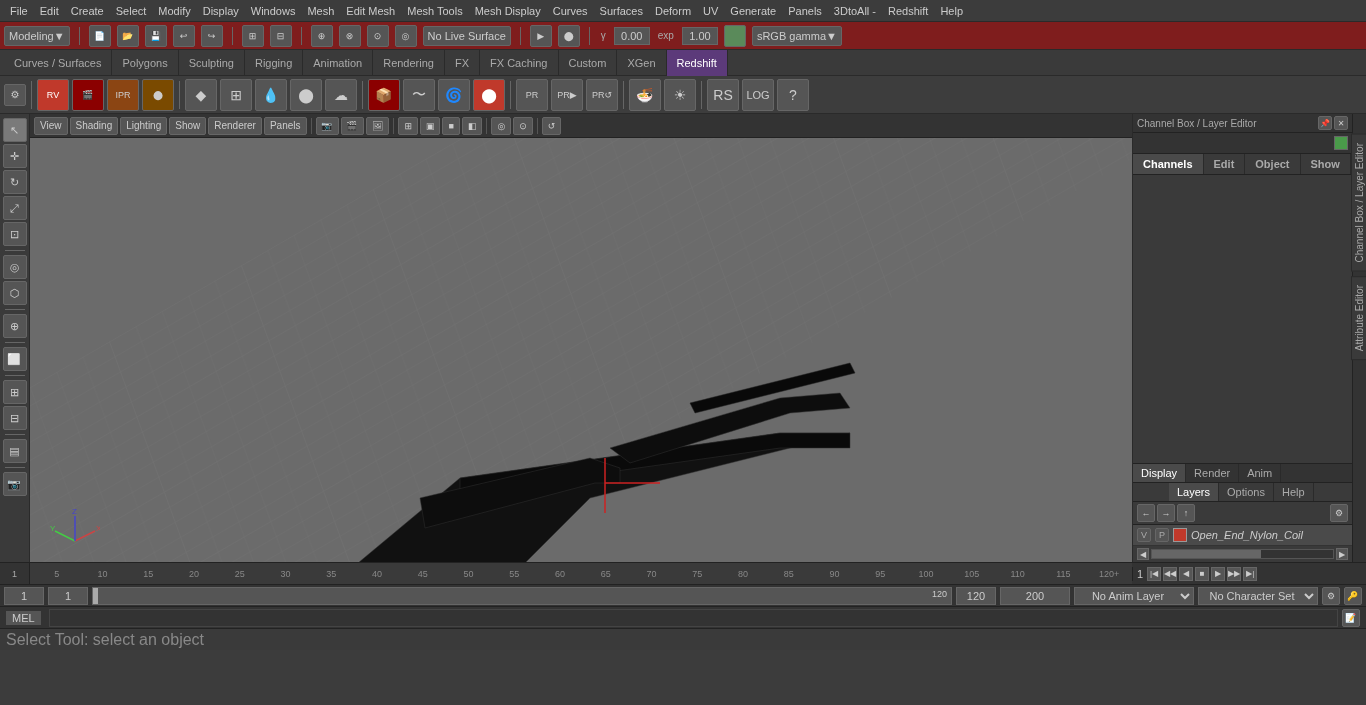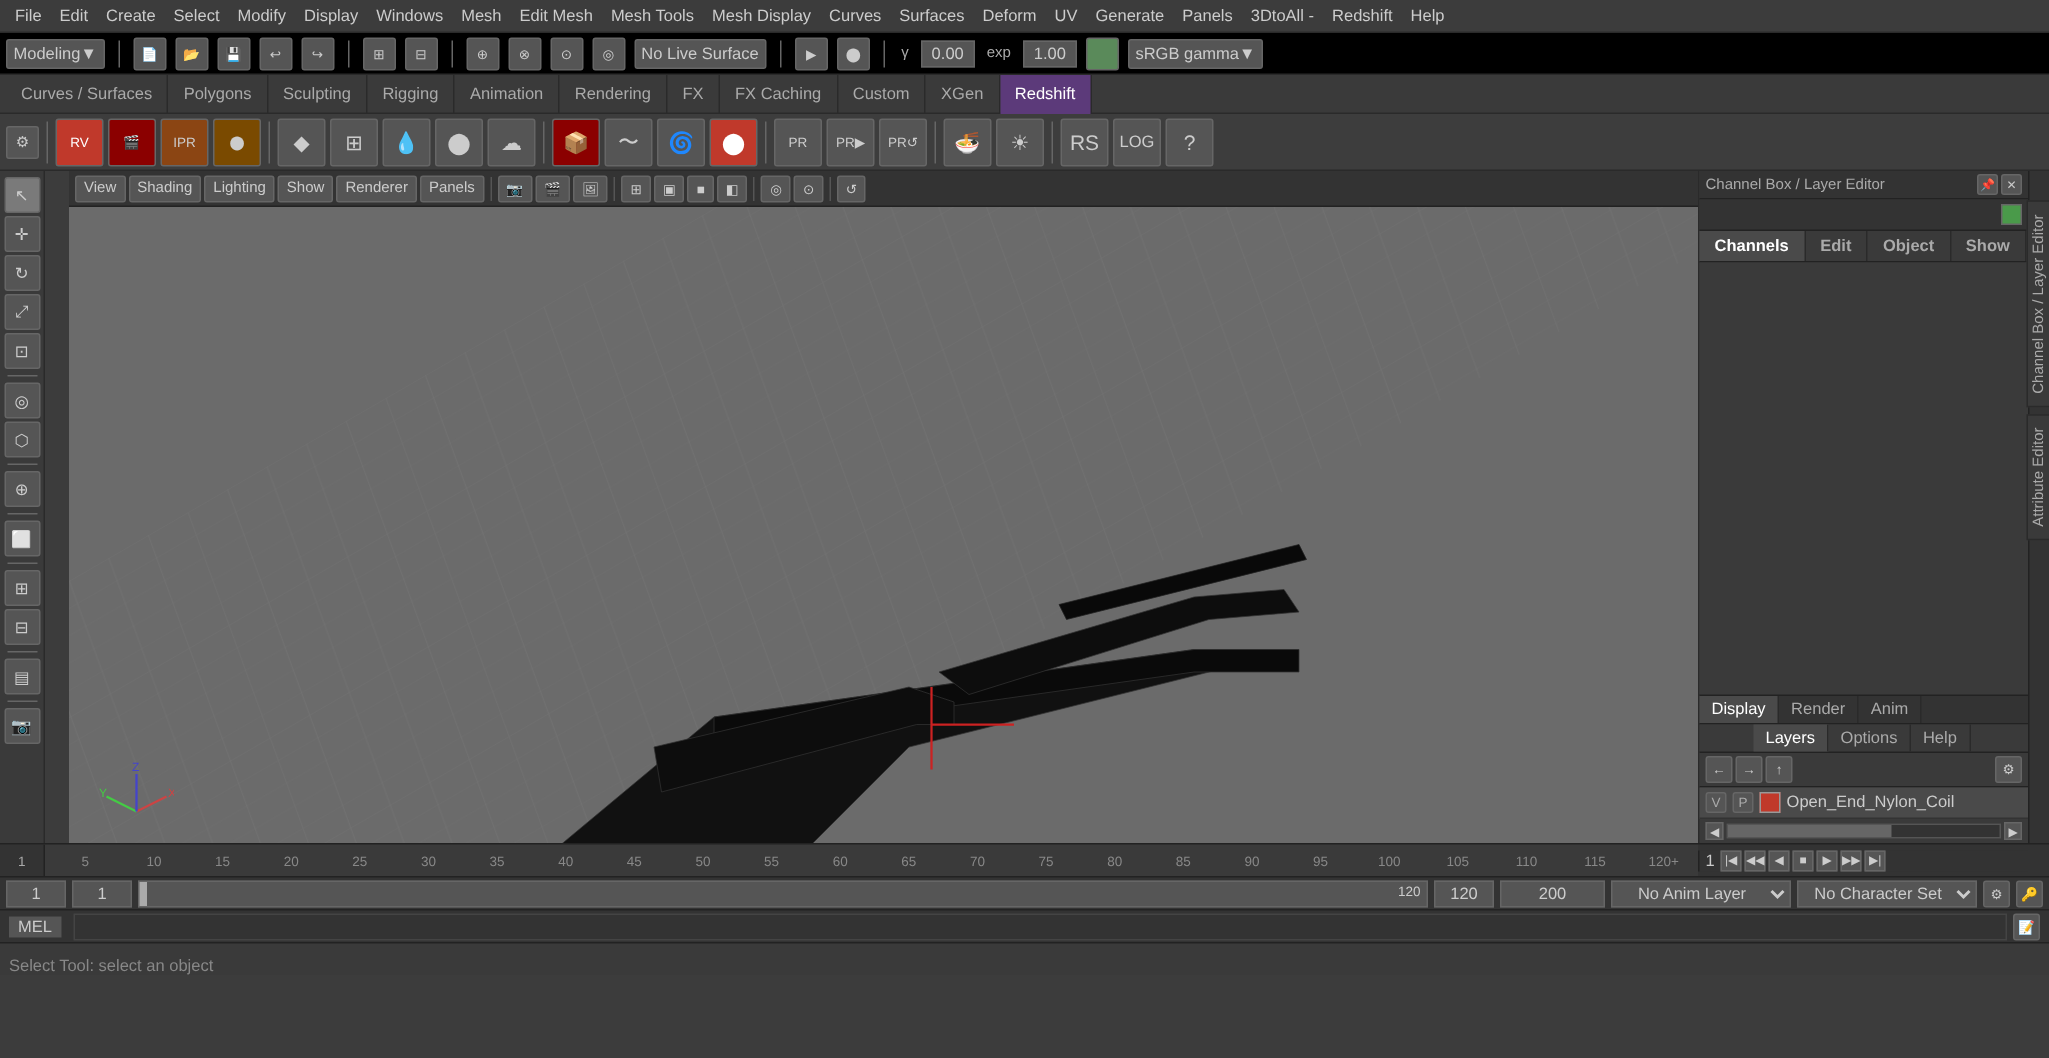--- a/index.html
+++ b/index.html
@@ -7,21 +7,21 @@
 
     
     #menu-bar {
       display: flex; align-items: center; background: #3c3c3c; height: 22px;
       padding: 0 4px; border-bottom: 1px solid #2a2a2a;
     }
     #menu-bar span { padding: 0 6px; cursor: pointer; color: #ccc; font-size: 11px; }
 
     
     #toolbar1 {
-      display: flex; align-items: center; background: #000000; height: 28px;
+      display: flex; align-items: center; background: #7f1d1d; height: 28px;
       padding: 0 4px; border-bottom: 1px solid #2a2a2a; gap: 6px;
     }
     .tb-sep { width: 1px; height: 18px; background: #666; margin: 0 3px; }
     .tb-btn {
       display: inline-flex; align-items: center; justify-content: center;
       width: 22px; height: 22px; background: #555; border: 1px solid #666;
       cursor: pointer; font-size: 9px; color: #ccc; border-radius: 2px;
     }
     .tb-dropdown {
       display: inline-flex; align-items: center; background: #555;
@@ -60,21 +60,21 @@
     .lt-btn {
       width: 24px; height: 24px; background: #555; border: 1px solid #666;
       display: flex; align-items: center; justify-content: center;
       cursor: pointer; font-size: 11px; color: #ccc; border-radius: 2px;
     }
     .lt-btn.active { background: #7a7a7a; }
     .lt-sep { width: 20px; height: 1px; background: #666; margin: 2px 0; }
 
     
     #viewport {
-      flex: 1; background: #6e6e6e; position: relative; overflow: hidden; margin-left: 16px;
+      flex: 1; background: #6e6e6e; position: relative; overflow: hidden;
     }
 
     
     #viewport-toolbar {
       display: flex; align-items: center; background: #333; height: 24px;
       padding: 0 4px; gap: 2px; border-bottom: 1px solid #222;
     }
     .vp-btn {
       padding: 1px 5px; background: #555; border: 1px solid #666;
       cursor: pointer; font-size: 10px; color: #ccc; border-radius: 2px;
@@ -135,21 +135,21 @@
       display: flex; align-items: center; padding: 3px 4px; gap: 4px;
       background: #4a4a4a; border-bottom: 1px solid #333;
     }
     .layer-v-btn {
       font-size: 9px; color: #aaa; cursor: pointer; padding: 1px 3px;
       background: #555; border: 1px solid #666; border-radius: 2px;
     }
     .layer-color {
       width: 14px; height: 14px; background: #c0392b; border: 1px solid #999;
     }
-    #layer-name { font-size: 11px; color: #ccc; }
+    #layer-name { font-size: 11px; color: #ccc; font-style: italic; }
     #layer-scroll { display: flex; align-items: center; padding: 2px 4px; gap: 2px; }
     .scroll-btn {
       width: 12px; height: 12px; background: #555; border: 1px solid #666;
       display: flex; align-items: center; justify-content: center;
       cursor: pointer; font-size: 8px; color: #ccc;
     }
     #scrollbar-track {
       flex: 1; height: 10px; background: #333; border: 1px solid #555; position: relative;
     }
     #scrollbar-thumb {
@@ -191,22 +191,22 @@
     }
     .pb-btn {
       width: 14px; height: 14px; background: #555; border: 1px solid #666;
       display: flex; align-items: center; justify-content: center;
       cursor: pointer; font-size: 8px; color: #ccc;
     }
 
     
     #status-bar {
       height: 22px; background: #3a3a3a; border-top: 1px solid #222;
-      display: flex; align-items: flex-end; padding: 0 6px;
-      font-size: 11px; color: #888;
+      display: flex; align-items: center; padding: 0 6px;
+      font-size: 16px; color: #888;
     }
     #frame-controls {
       display: flex; align-items: center; gap: 4px; height: 22px;
       background: #333; padding: 0 4px; border-top: 1px solid #222;
     }
     .fc-field {
       background: #555; border: 1px solid #666; color: #ccc;
       font-size: 11px; height: 18px; width: 40px; text-align: center; padding: 0 2px;
     }
     #lang-bar {

